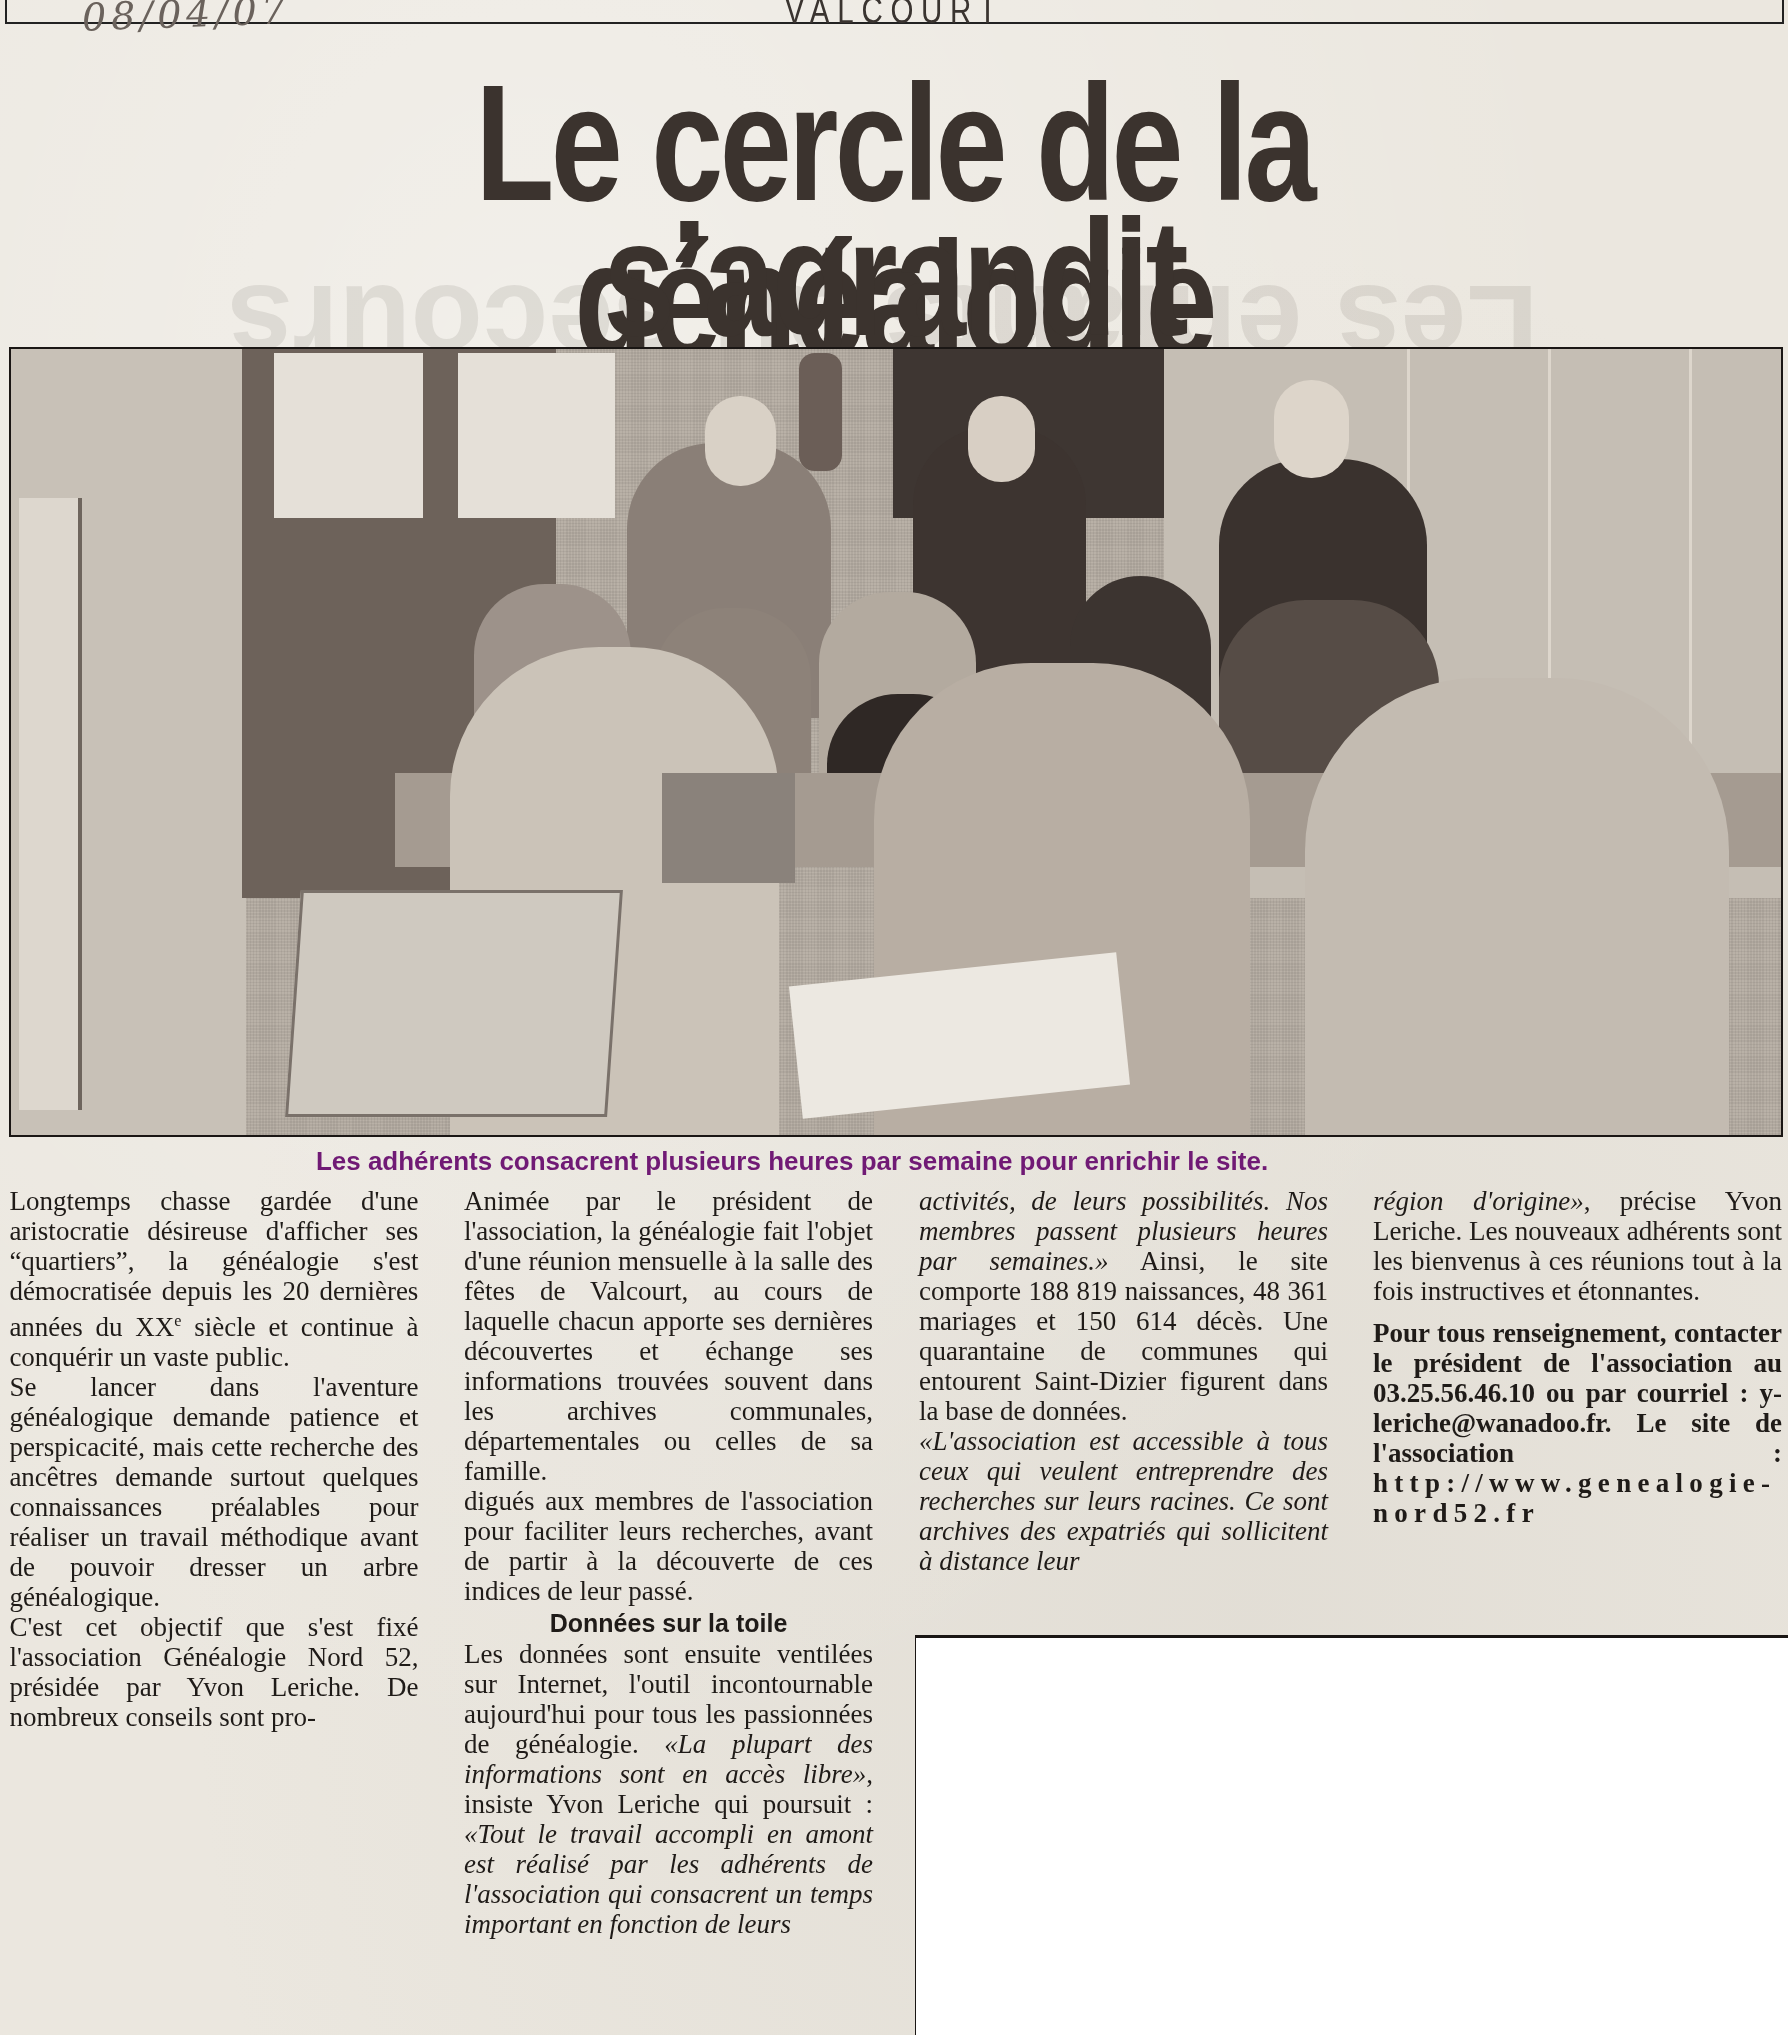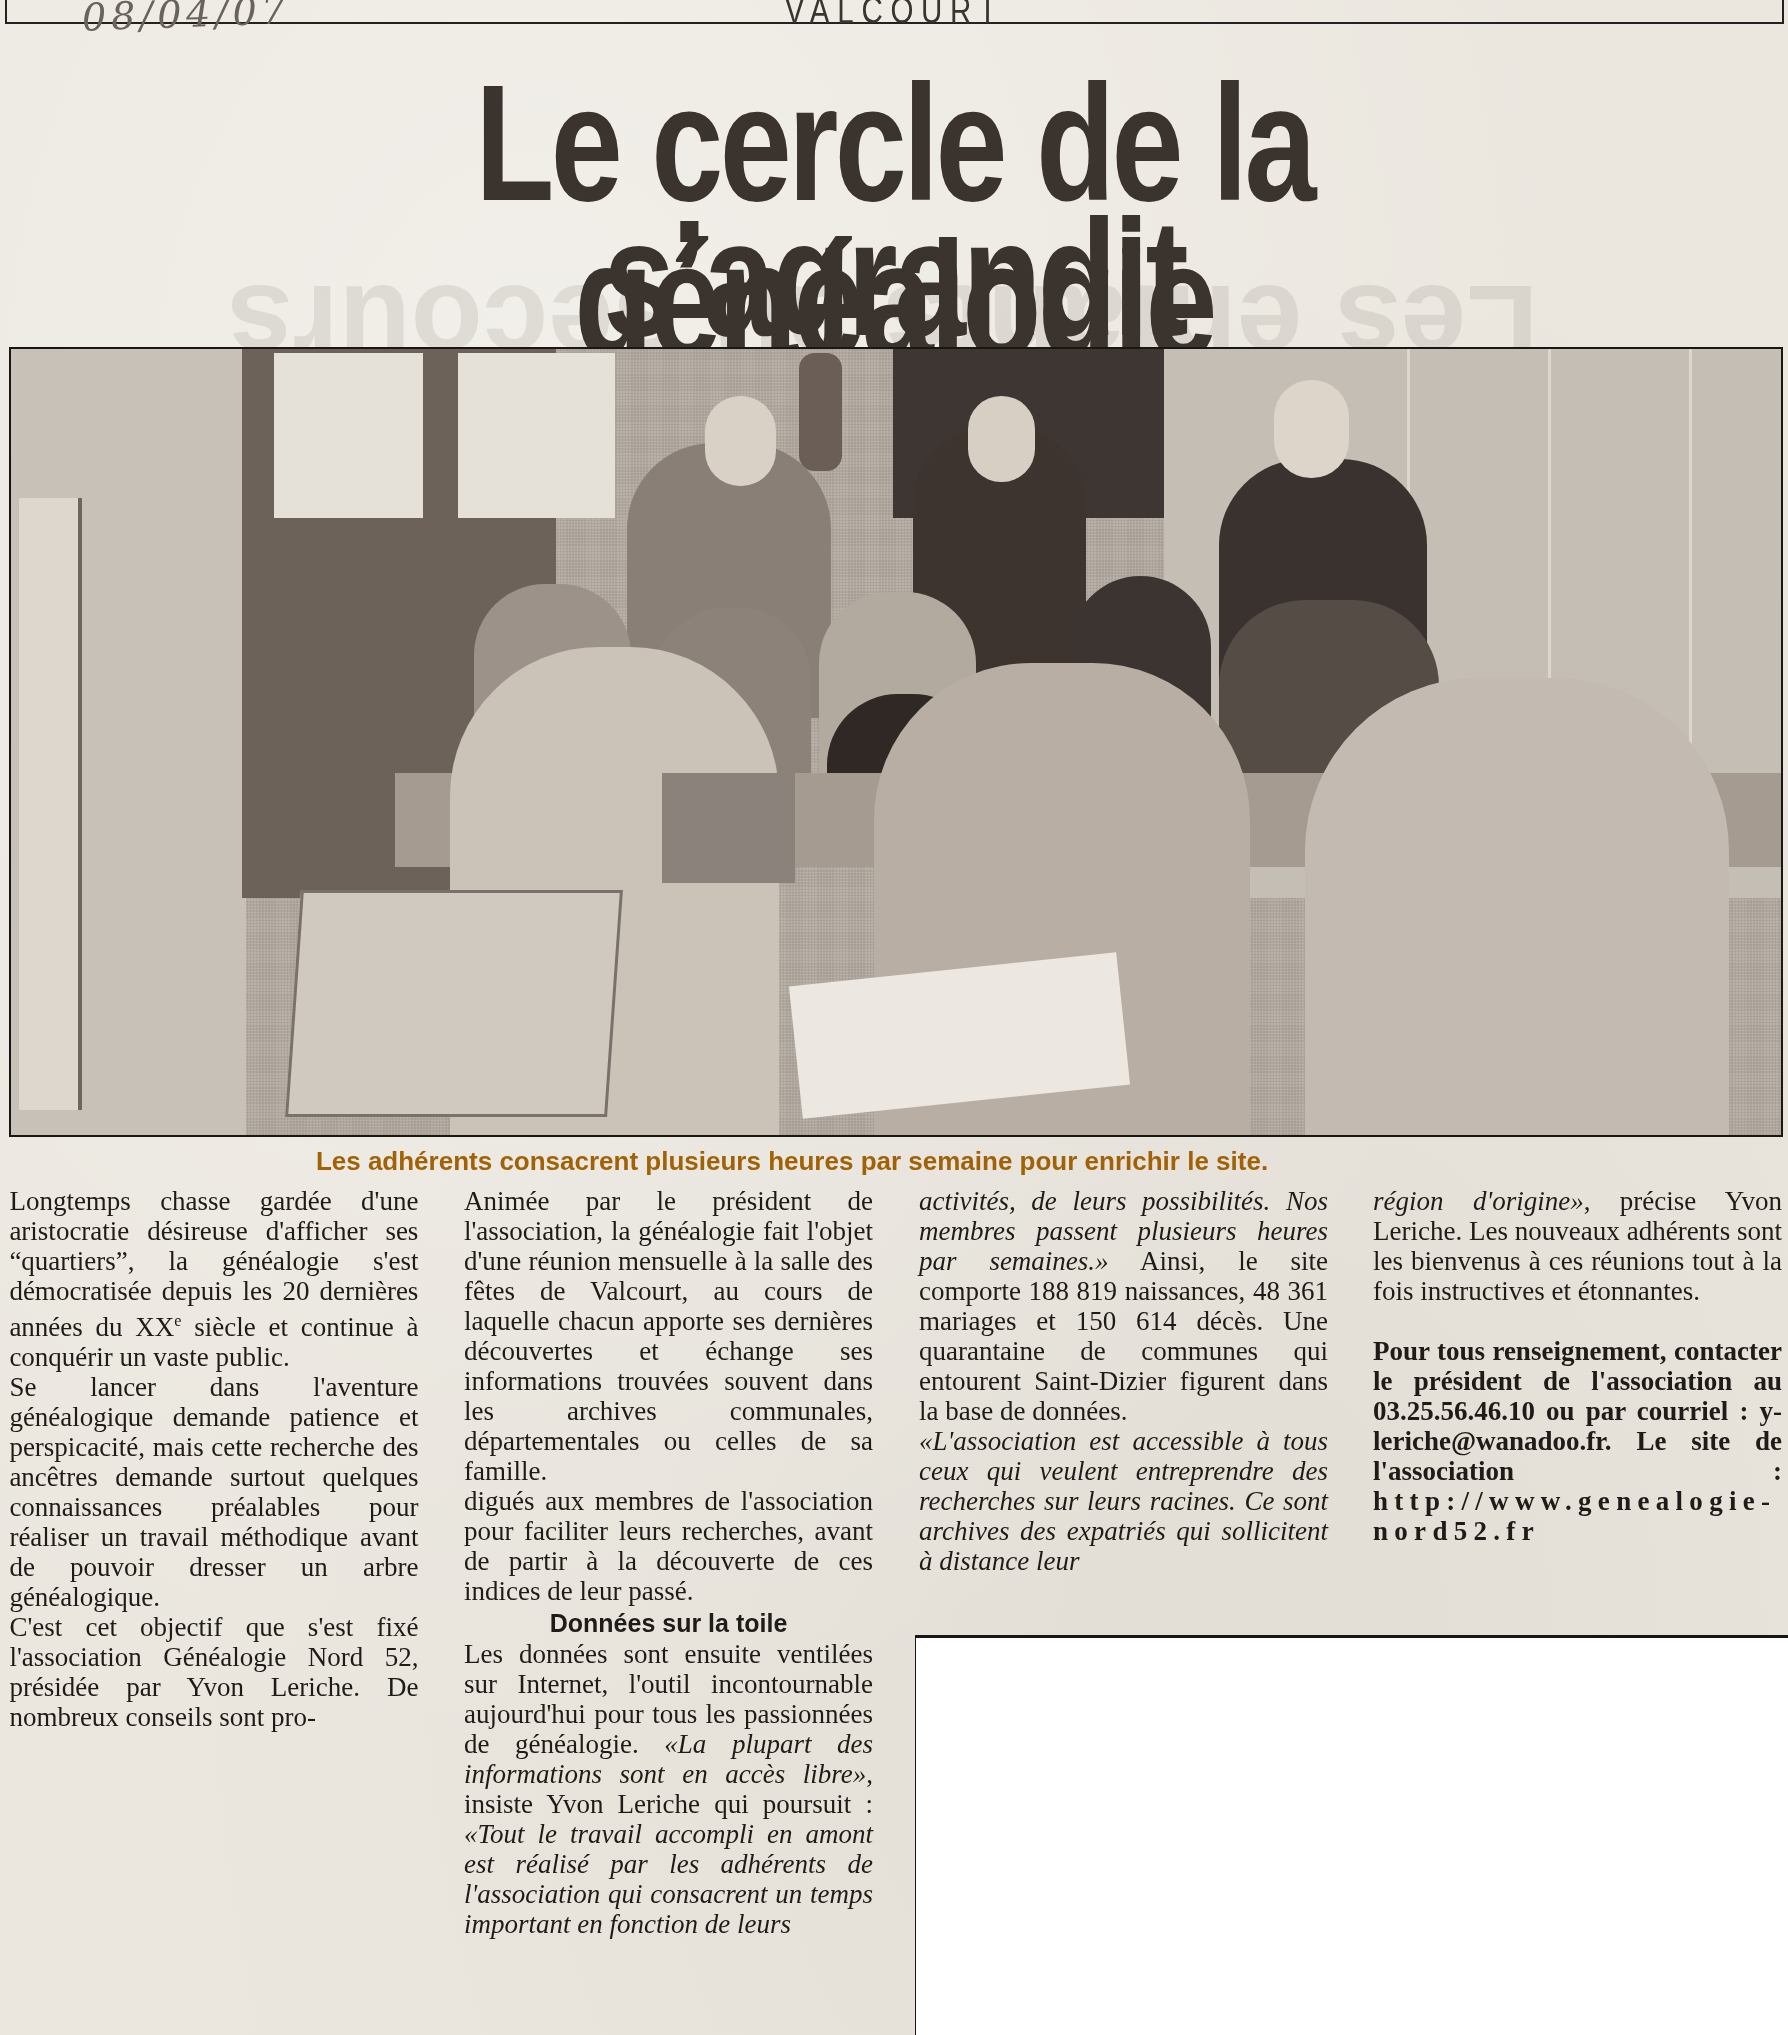--- a/index.html
+++ b/index.html
@@ -57,39 +57,39 @@
       background:
         repeating-linear-gradient(0deg, rgba(0,0,0,0.05) 0 1.6px, transparent 1.6px 3.1px),
         repeating-linear-gradient(90deg, rgba(0,0,0,0.05) 0 1.6px, transparent 1.6px 3.1px),
         #b9b1a7;
     }
     .photo .shape { position: absolute; }
     
     .caption {
       position: absolute; left: 0; width: 1584px; top: 1144px; text-align: center;
       font-family: "Liberation Sans", "DejaVu Sans", sans-serif; font-weight: bold;
-      font-size: 26px; color: #a16207; line-height: 35px;
+      font-size: 26px; color: #701a75; line-height: 35px;
     }
     
     .col {
       position: absolute; top: 1186px;
       font-size: 27px; line-height: 30px; text-align: justify;
       hyphens: manual;
     }
     .col p { text-indent: 0; }
     .col .it { font-style: italic; }
     .col-1 { left: 9.4px; width: 409px; }
     .col-2 { left: 464px; width: 409px; }
     .col-3 { left: 919px; width: 409px; }
     .col-4 { left: 1373px; width: 409px; }
     .subhead {
       text-align: center; font-family: "Liberation Sans", "DejaVu Sans", sans-serif;
       font-weight: bold; font-size: 25px; line-height: 30px; margin: 1.6px 0 1.6px;
     }
-    .contact { font-weight: bold; margin-top: 30px; }
+    .contact { font-weight: bold; margin-top: 12px; }
     .contact .url { letter-spacing: 6.3px; }
     .blank-block {
       position: absolute; left: 915px; top: 1635px; width: 874px; height: 400px;
       background: #ffffff; border-top: 3.1px solid #1a1614; border-left: 1.6px solid #1a1614;
     }
     sup { font-size: 60%; }
   </style>
 </head>
 <body>
 

